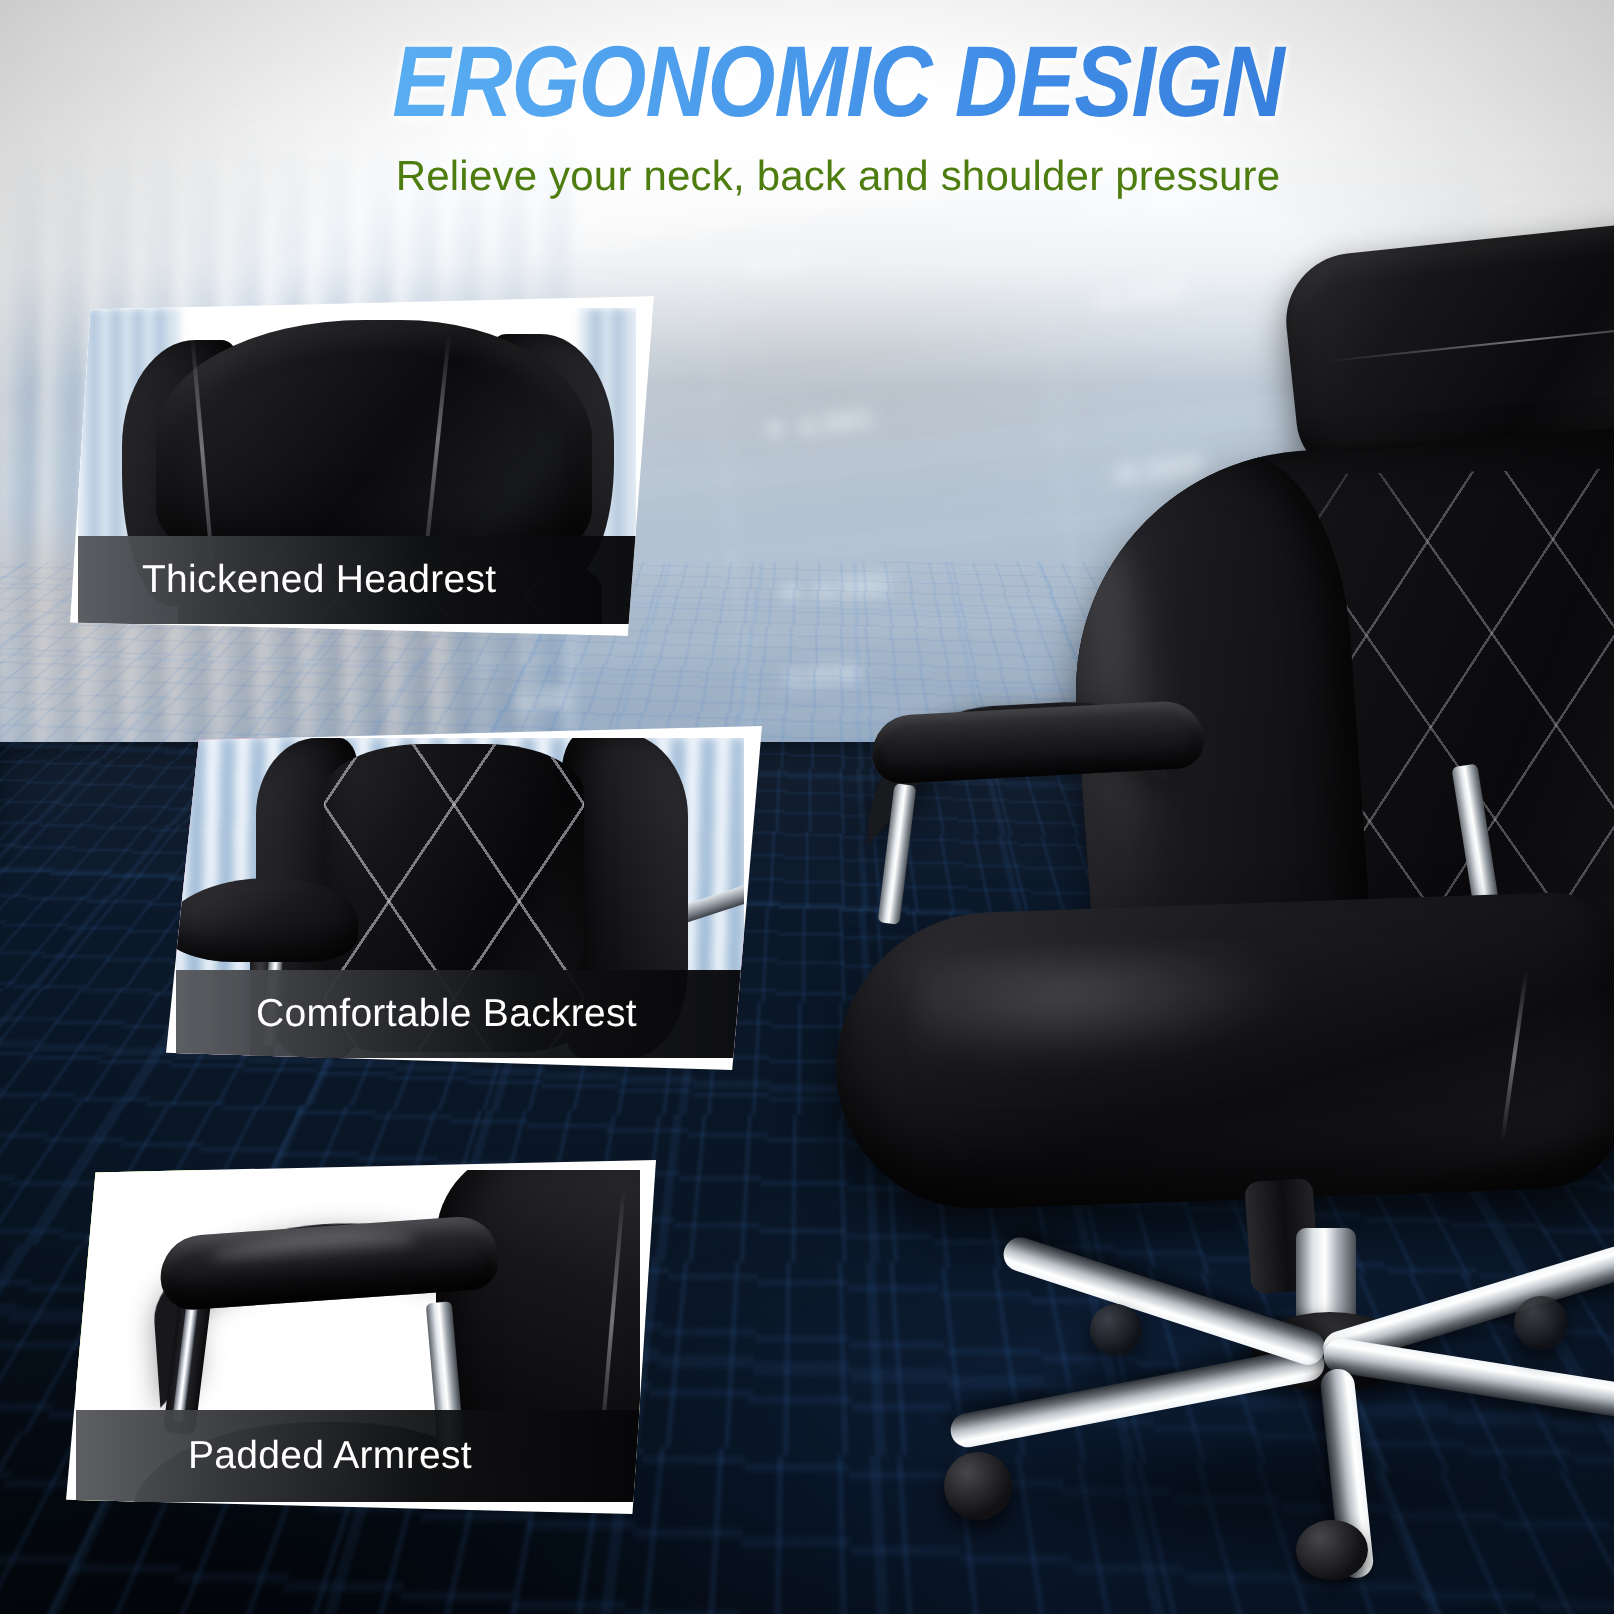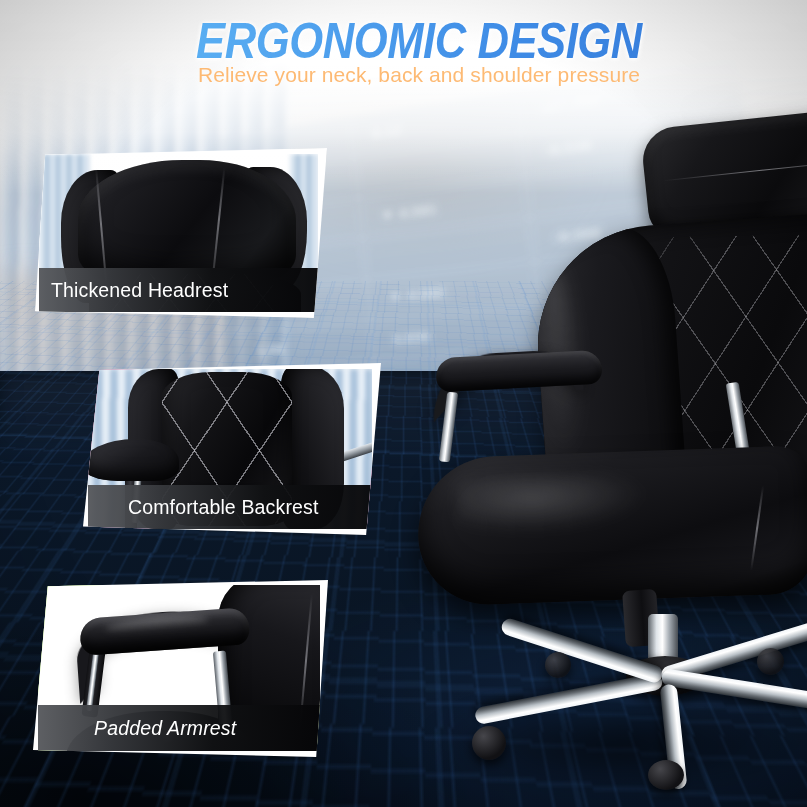--- a/index.html
+++ b/index.html
@@ -183,23 +183,24 @@
     -webkit-background-clip:text;
     background-clip:text;
     color:transparent;
     -webkit-text-stroke:0px;
     filter:drop-shadow(0 0 2px rgba(255,255,255,.95))
            drop-shadow(0 1px 1px rgba(255,255,255,.9));
     transform:scaleY(1.12) scaleX(.97);
     transform-origin:50% 50%;
   }
   .subtitle{
+    margin-top:14px;
     font-size:21px;
     font-weight:400;
-    color:#fdba74;
+    color:#4d7c0f;
     font-family:"Liberation Sans", sans-serif;
     letter-spacing:.1px;
   }
 
   
 
   .chair{ position:absolute; inset:0; z-index:20; pointer-events:none; }
 
   .headrest{
     position:absolute; left:645px; top:118px; width:230px; height:112px;
@@ -385,21 +386,21 @@
   
   #panel1{
     left:35px; top:148px; width:292px; height:170px;
     clip-path:polygon(3.5% 4%, 100% 0%, 95.5% 100%, 0% 96%);
   }
   #panel1 .inner{
     position:absolute; left:4px; top:6px; right:9px; bottom:6px;
     overflow:hidden;
     background:#fff;
   }
-  #panel1 .caption{ height:44px; padding-left:12px; }
+  #panel1 .caption{ height:44px; padding-left:32px; }
 
   
   .hr-art{ position:absolute; inset:0; background:
       linear-gradient(to bottom, #ffffff 0%, #fafbfc 100%); overflow:hidden; }
   .hr-pad{
     position:absolute; left:14%; top:4%; width:78%; height:80%;
     background:linear-gradient(128deg,#343438 0%, #1d1d21 20%, #0c0c0f 52%, #191a1d 78%, #070708 100%);
     border-radius:48% 44% 26% 30% / 46% 48% 26% 26%;
     box-shadow:inset 0 -16px 30px rgba(0,0,0,.8), inset 0 8px 14px rgba(255,255,255,.08);
   }
@@ -505,21 +506,21 @@
     transform:rotate(-18deg); border-radius:5px;
   }
 
   
   #panel3{
     left:33px; top:580px; width:295px; height:177px;
     clip-path:polygon(5% 3.5%, 100% 0%, 96% 100%, 0% 96%);
   }
   #panel3 .inner{
     position:absolute; left:5px; top:5px; right:8px; bottom:6px;
-    overflow:hidden; background:#bef264;font-style:italic;
+    overflow:hidden; background:#bef264;
   }
   #panel3 .caption{ height:46px; padding-left:56px; }
 
   .am-art{ position:absolute; inset:0; overflow:hidden; background:#ffffff; }
   .am-loop{
     position:absolute; left:14%; top:16%; width:62%; height:52%;
     border:20px solid transparent;
     border-top-color:#1a1a1e;
     border-left-color:#18181c;
     border-radius:56% 56% 0 0;

